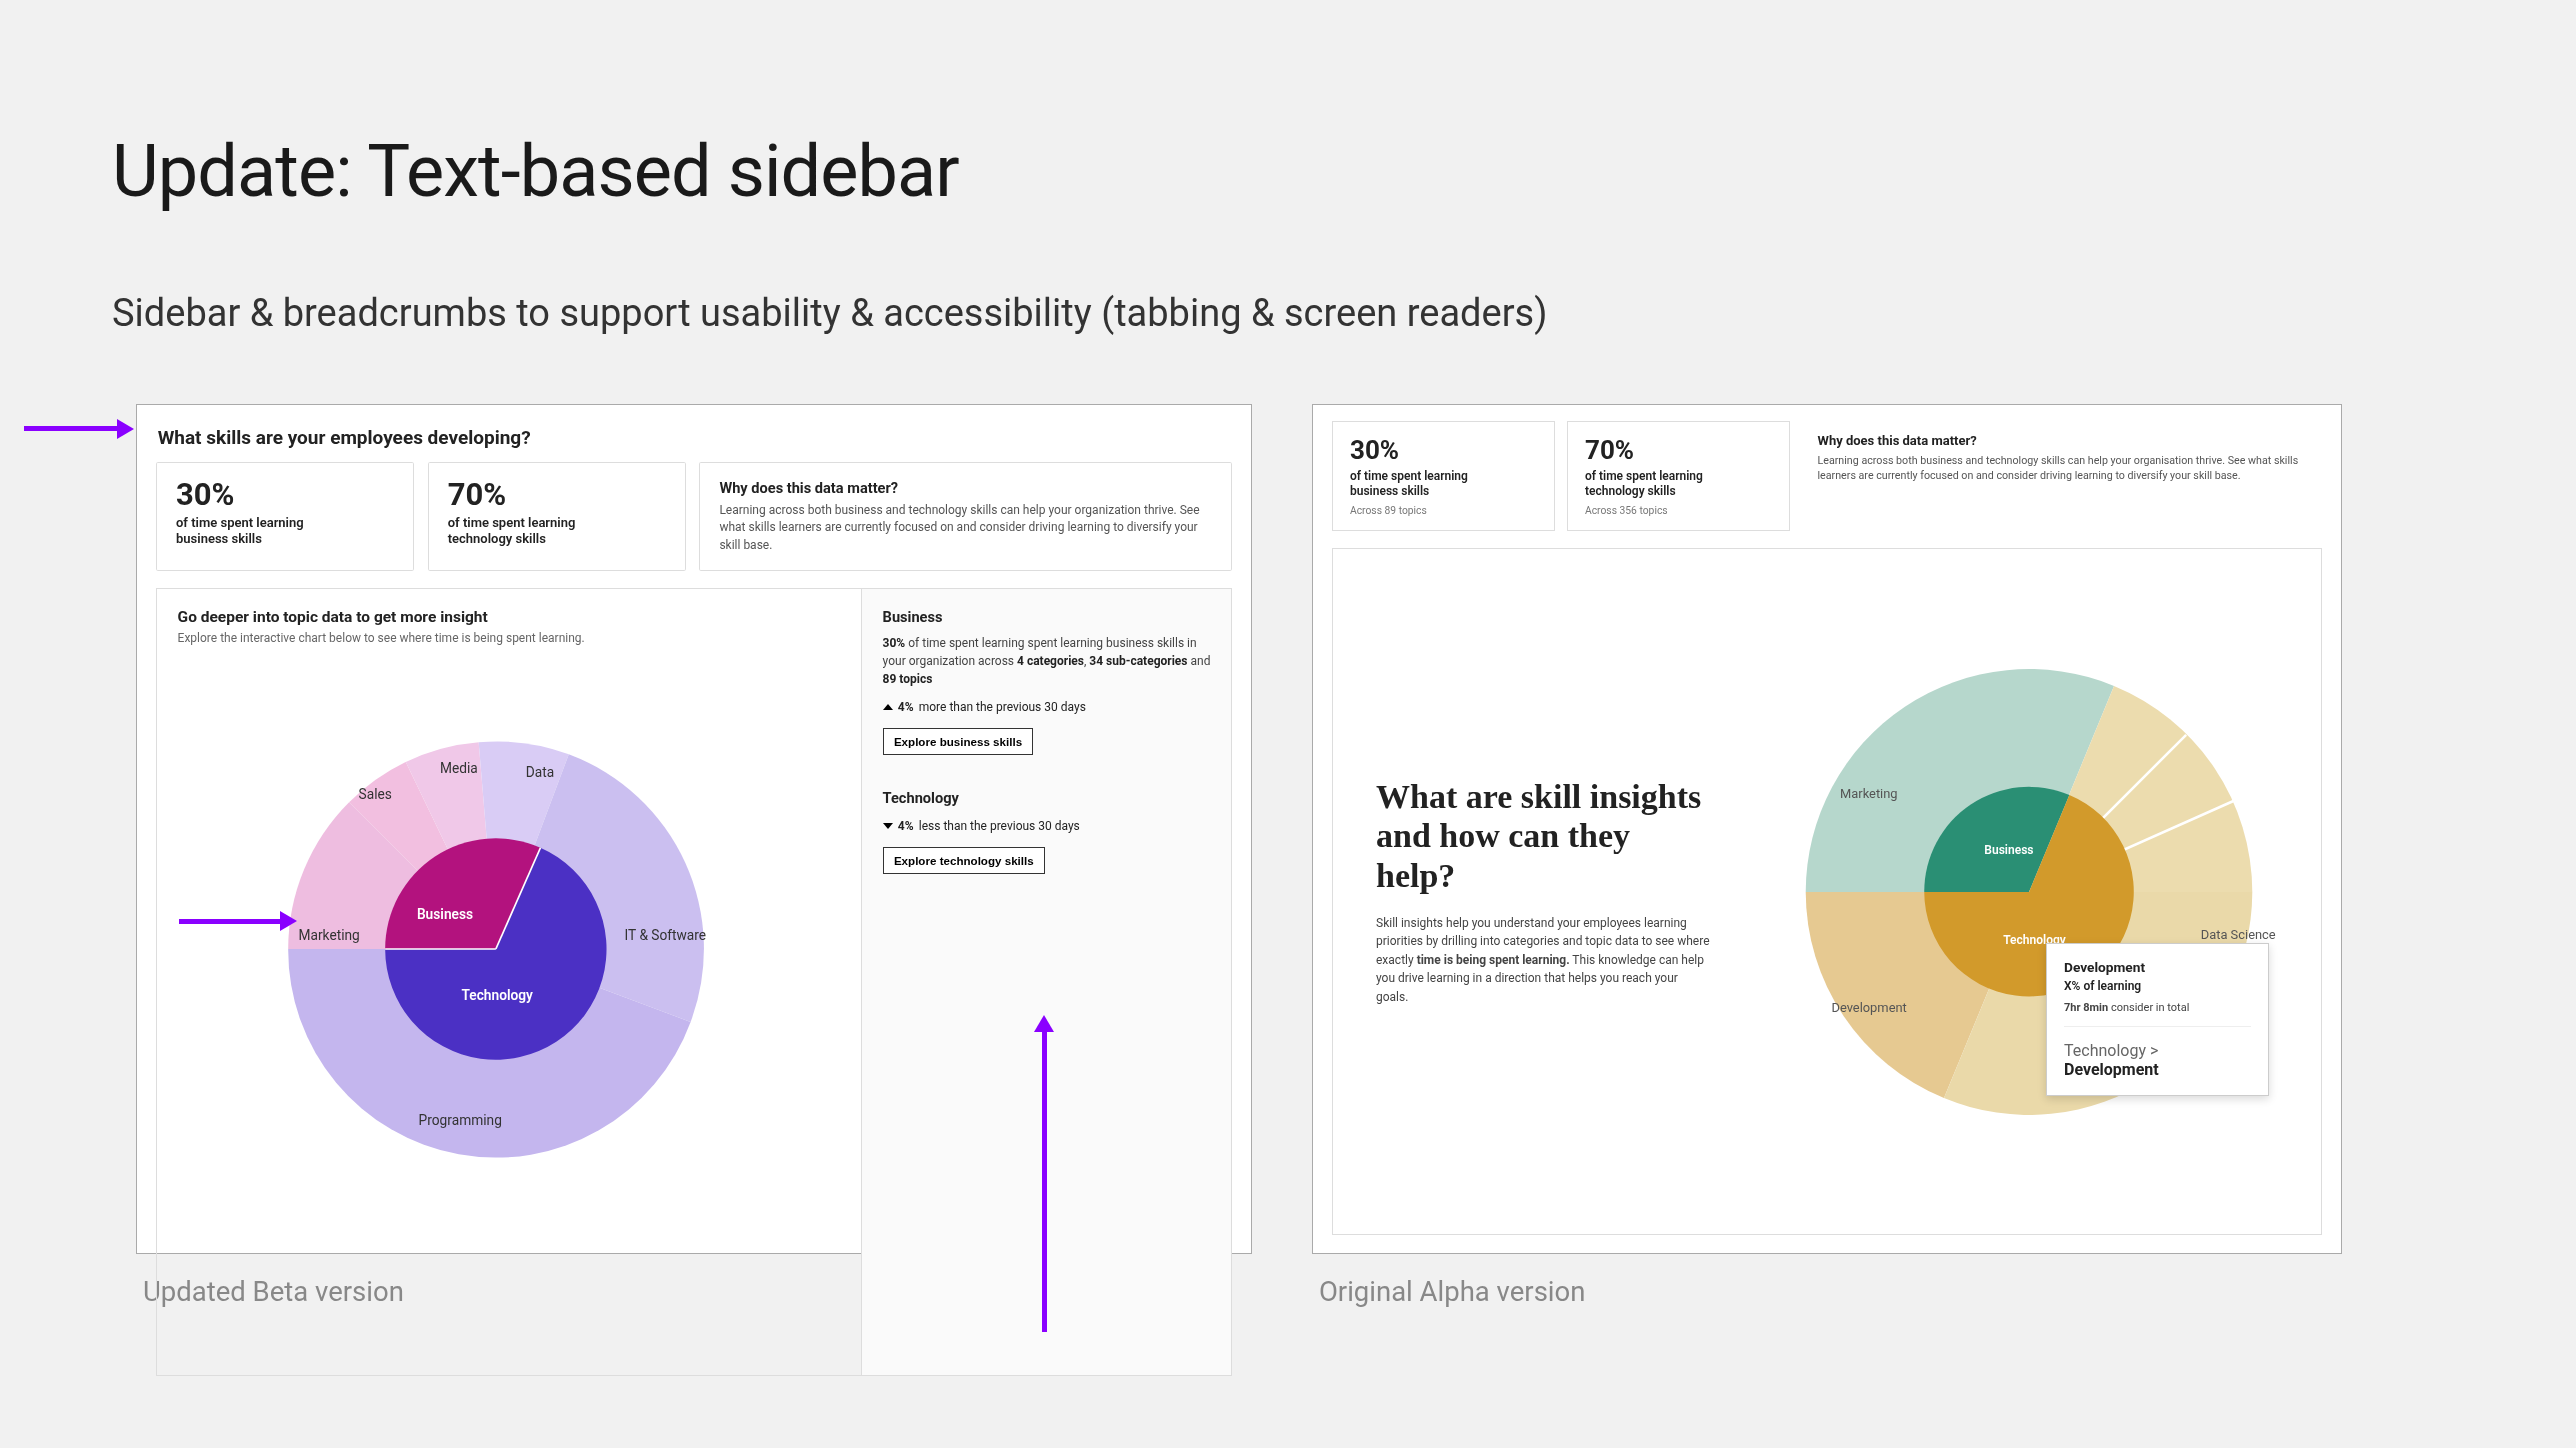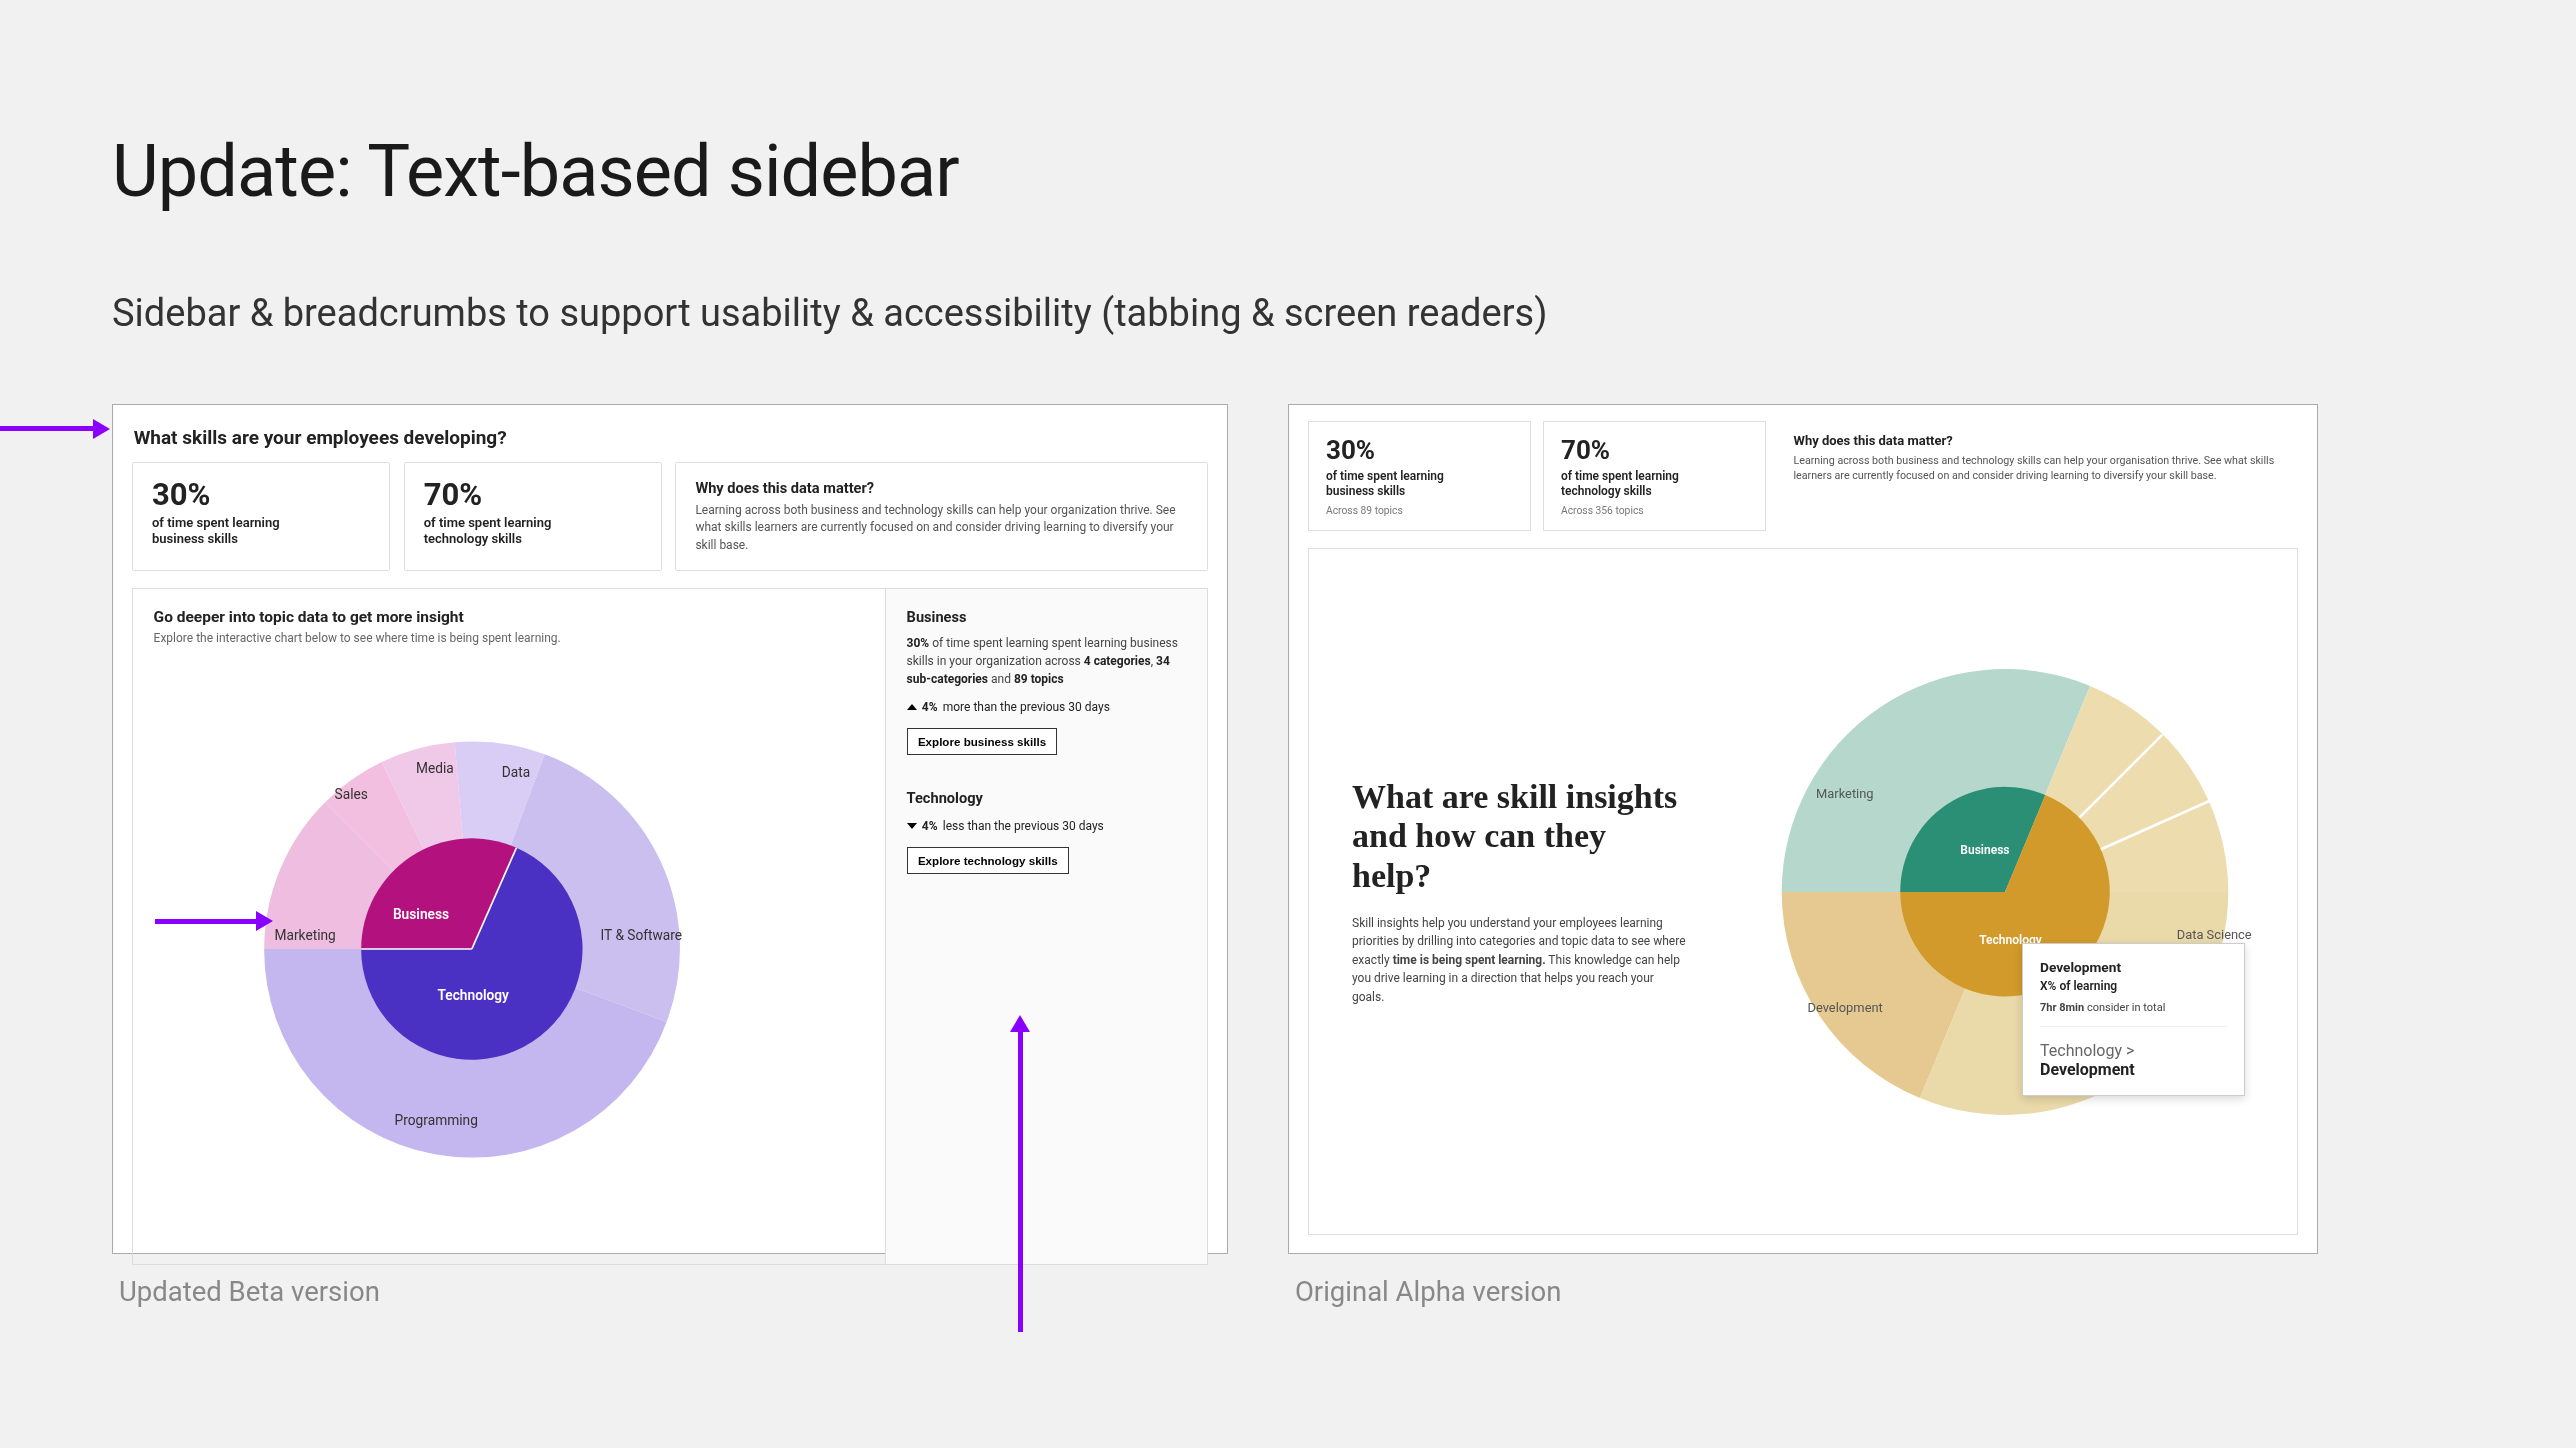--- a/index.html
+++ b/index.html
@@ -21,20 +21,21 @@
   .slide-subtitle {
     font-size: 38px;
     font-weight: 400;
     color: #333;
     margin-bottom: 69px;
   }
   .panels {
     display: flex;
     gap: 60px;
     position: relative;
+    margin-left: 24px;
   }
   .panel-wrap { position: relative; }
   .panel {
     background: #fff;
     border: 1.7px solid #aaa;
     width: 1116px;
     height: 850px;
     padding: 15.5px 19px;
     font-size: 13.7px;
     color: #222;
@@ -60,23 +61,22 @@
     background: #fff;
   }
   .stat-card { flex: 0 0 258px; }
   .stat-big { font-size: 31px; font-weight: 700; line-height: 1; }
   .stat-sub { font-size: 13px; font-weight: 600; color: #222; margin-top: 5.2px; line-height: 1.25; max-width: 172px; }
   .why-card { flex: 1; }
   .why-title { font-weight: 700; font-size: 14.6px; margin-bottom: 5.2px; }
   .why-text { font-size: 12px; line-height: 1.45; color: #555; }
   .beta-lower {
     border: 0.9px solid #ddd;
-    height: 677px;
+    height: 788px;
     display: flex;
-    gap: 48px;
   }
   .deeper {
     flex: 0 0 704px;
     padding: 19px 20.6px;
     position: relative;
   }
   .deeper-title { font-weight: 700; font-size: 15.5px; margin-bottom: 5.2px; }
   .deeper-sub  { font-size: 12px; color: #666; margin-bottom: 17px; }
   .side-panel {
     flex: 1;

